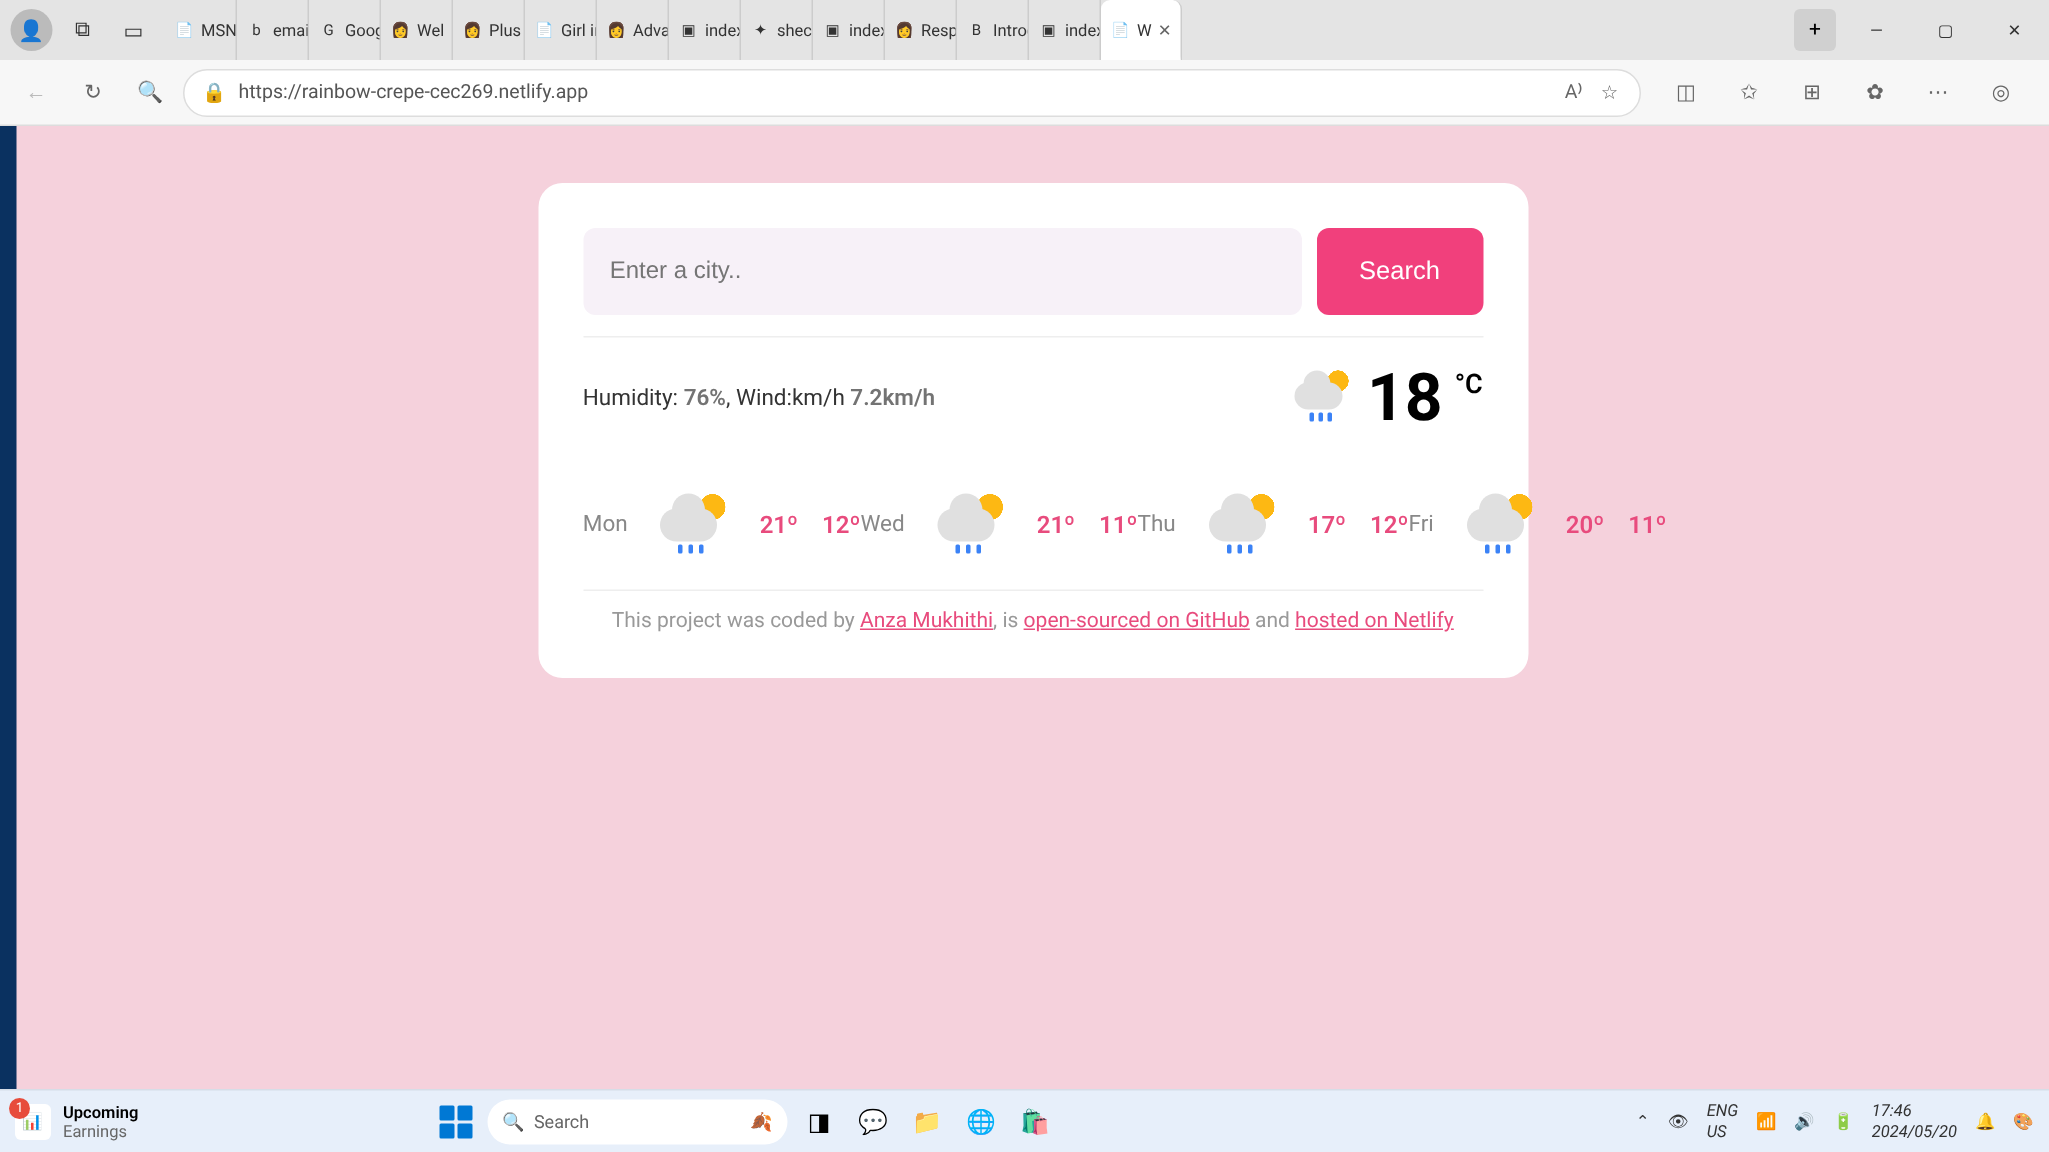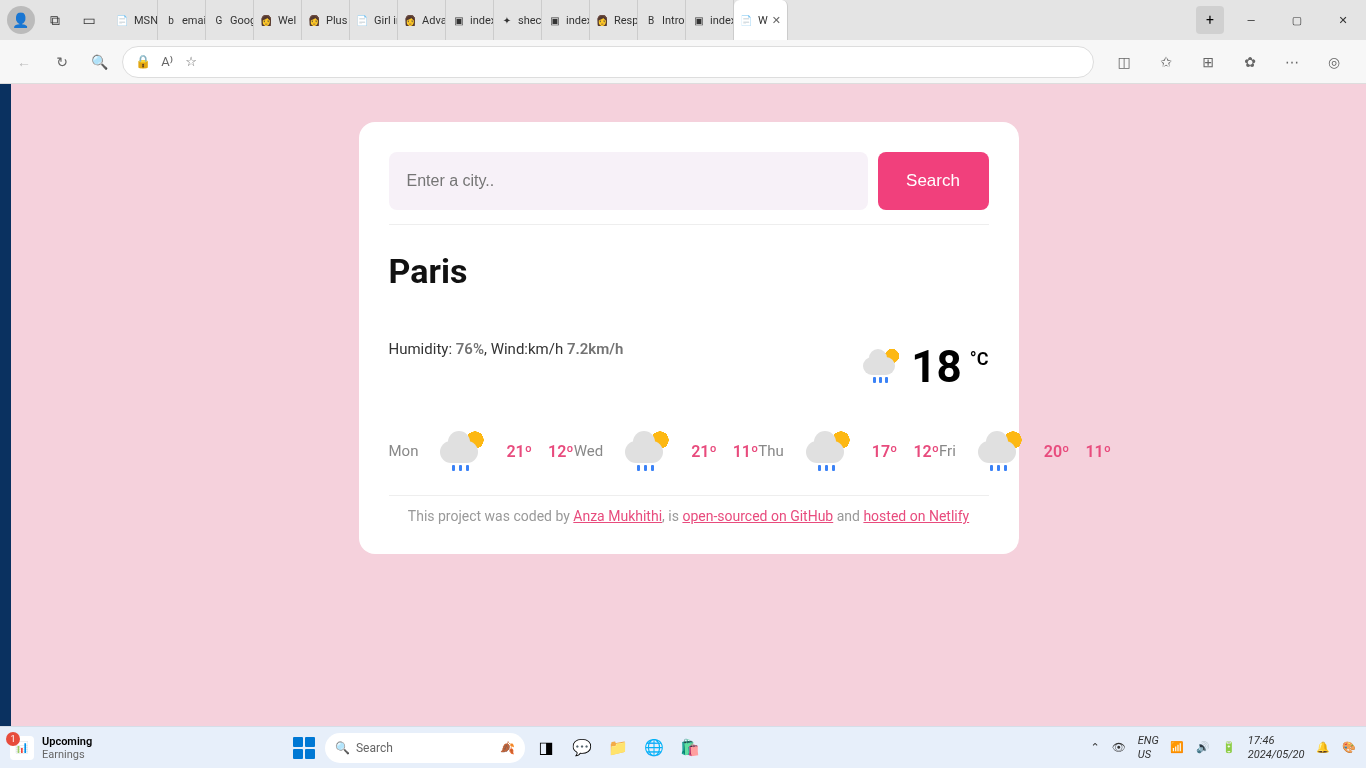--- a/index.html
+++ b/index.html
@@ -167,21 +167,20 @@
     .details-left {
       font-size: 15px;
       color: #333;
       line-height: 1.5;
     }
     .details-left .blue { color: #737373; font-weight: 600; }
     .details-right {
       display: flex;
       align-items: flex-start;
       gap: 8px;
-      margin-top: 36px;
     }
     .temp-now {
       font-size: 44px;
       font-weight: 700;
       color: #000;
       line-height: 1;
     }
     .temp-unit { font-size: 18px; font-weight: 600; margin-top: 3px; }
     .forecast {
       display: flex;
@@ -364,41 +363,41 @@
     <div class="win-btn">✕</div>
   </div>
 </div>
 
 <div class="address-bar">
   <div class="nav-btn disabled">←</div>
   <div class="nav-btn">↻</div>
   <div class="nav-btn">🔍</div>
   <div class="url-box">
     <span class="addr-icon">🔒</span>
+    <span class="url-text">https://rainbow-crepe-cec269.netlify.app</span>
     <span class="addr-icon">A⁾</span>
     <span class="addr-icon">☆</span>
   </div>
   <div class="right-icons">
     <div class="nav-btn">◫</div>
     <div class="nav-btn">✩</div>
     <div class="nav-btn">⊞</div>
     <div class="nav-btn">✿</div>
     <div class="nav-btn">⋯</div>
     <div class="nav-btn">◎</div>
   </div>
 </div>
 
 <div class="page">
   <div class="card">
     <div class="search-row">
       <input class="city-input" placeholder="Enter a city.." style="">
       <button class="search-btn">Search</button>
     </div>
 
-    <h1 class="city-name">Paris</h1>
 
     <div class="details-row">
       <div class="details-left">
         <div>
           <span>Humidity: </span><span class="blue">76%</span><span>, Wind:km/h </span><span class="blue">7.2km/h</span>
         </div>
       </div>
       <div class="details-right">
         <div class="wicon wicon-lg">
           <div class="sun"></div>

